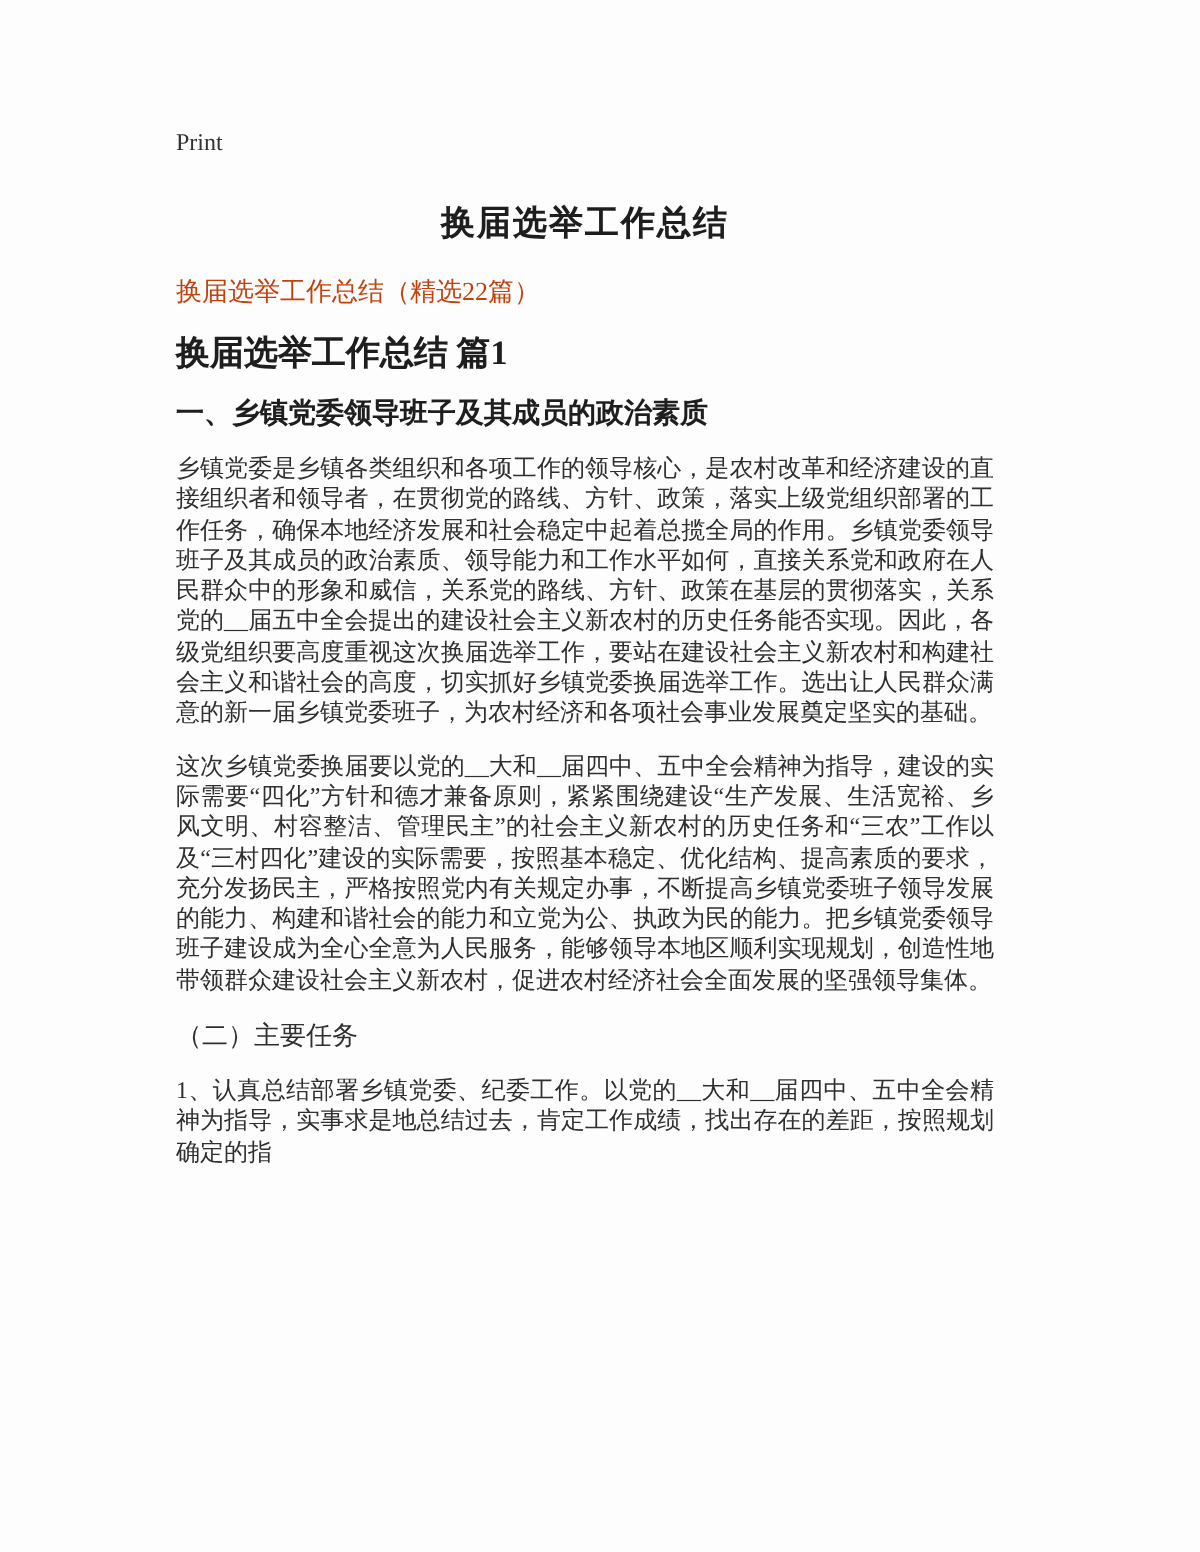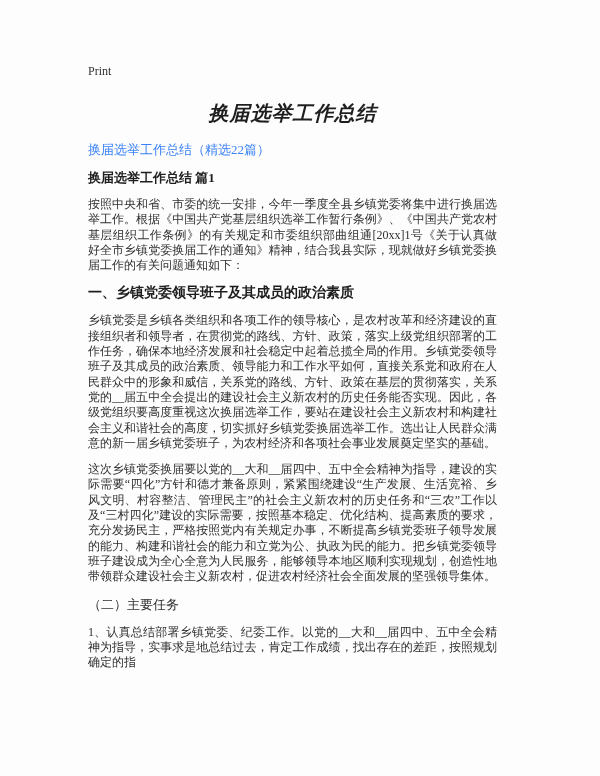--- a/index.html
+++ b/index.html
@@ -20,35 +20,34 @@
   }
   .print {
     font-size: 12px;
     color: #323232;
     margin: 0 0 21px 0;
     width: -moz-fit-content;
     width: fit-content;
     cursor: pointer;
   }
   .title {
-    font-size: 20px;
+    font-size: 17px;
     font-weight: bold;
     color: #1e1e1e;
     text-align: center;
     margin: 0 0 14px 0;
     letter-spacing: 1px;
-    font-style: italic;
   }
   .subtitle {
     font-size: 13px;
     margin: 0 0 10px 0;
-    color: #3b82f6;
+    color: #c2410c;
   }
   .article-heading {
-    font-size: 13px;
+    font-size: 17px;
     font-weight: bold;
     color: #1e1e1e;
     margin: 0 0 10px 0;
   }
   .section {
     font-size: 14px;
     font-weight: bold;
     color: #1e1e1e;
     margin: 0 0 11px 0;
   }
@@ -71,21 +70,20 @@
 <div class="page">
 
   <div class="print">Print</div>
 
   <h1 class="title">换届选举工作总结</h1>
 
   <p class="subtitle">换届选举工作总结（精选22篇）</p>
 
   <h3 class="article-heading">换届选举工作总结 篇1</h3>
 
-  <p class="body-para">按照中央和省、市委的统一安排，今年一季度全县乡镇党委将集中进行换届选举工作。根据《中国共产党基层组织选举工作暂行条例》、《中国共产党农村基层组织工作条例》的有关规定和市委组织部曲组通[20xx]1号《关于认真做好全市乡镇党委换届工作的通知》精神，结合我县实际，现就做好乡镇党委换届工作的有关问题通知如下：</p>
 
   <h2 class="section">一、乡镇党委领导班子及其成员的政治素质</h2>
 
   <p class="body-para">乡镇党委是乡镇各类组织和各项工作的领导核心，是农村改革和经济建设的直接组织者和领导者，在贯彻党的路线、方针、政策，落实上级党组织部署的工作任务，确保本地经济发展和社会稳定中起着总揽全局的作用。乡镇党委领导班子及其成员的政治素质、领导能力和工作水平如何，直接关系党和政府在人民群众中的形象和威信，关系党的路线、方针、政策在基层的贯彻落实，关系党的__届五中全会提出的建设社会主义新农村的历史任务能否实现。因此，各级党组织要高度重视这次换届选举工作，要站在建设社会主义新农村和构建社会主义和谐社会的高度，切实抓好乡镇党委换届选举工作。选出让人民群众满意的新一届乡镇党委班子，为农村经济和各项社会事业发展奠定坚实的基础。</p>
 
 
 
   <p class="body-para">这次乡镇党委换届要以党的__大和__届四中、五中全会精神为指导，建设的实际需要“四化”方针和德才兼备原则，紧紧围绕建设“生产发展、生活宽裕、乡风文明、村容整洁、管理民主”的社会主义新农村的历史任务和“三农”工作以及“三村四化”建设的实际需要，按照基本稳定、优化结构、提高素质的要求，充分发扬民主，严格按照党内有关规定办事，不断提高乡镇党委班子领导发展的能力、构建和谐社会的能力和立党为公、执政为民的能力。把乡镇党委领导班子建设成为全心全意为人民服务，能够领导本地区顺利实现规划，创造性地带领群众建设社会主义新农村，促进农村经济社会全面发展的坚强领导集体。</p>
 
   <p class="subsection">（二）主要任务</p>

